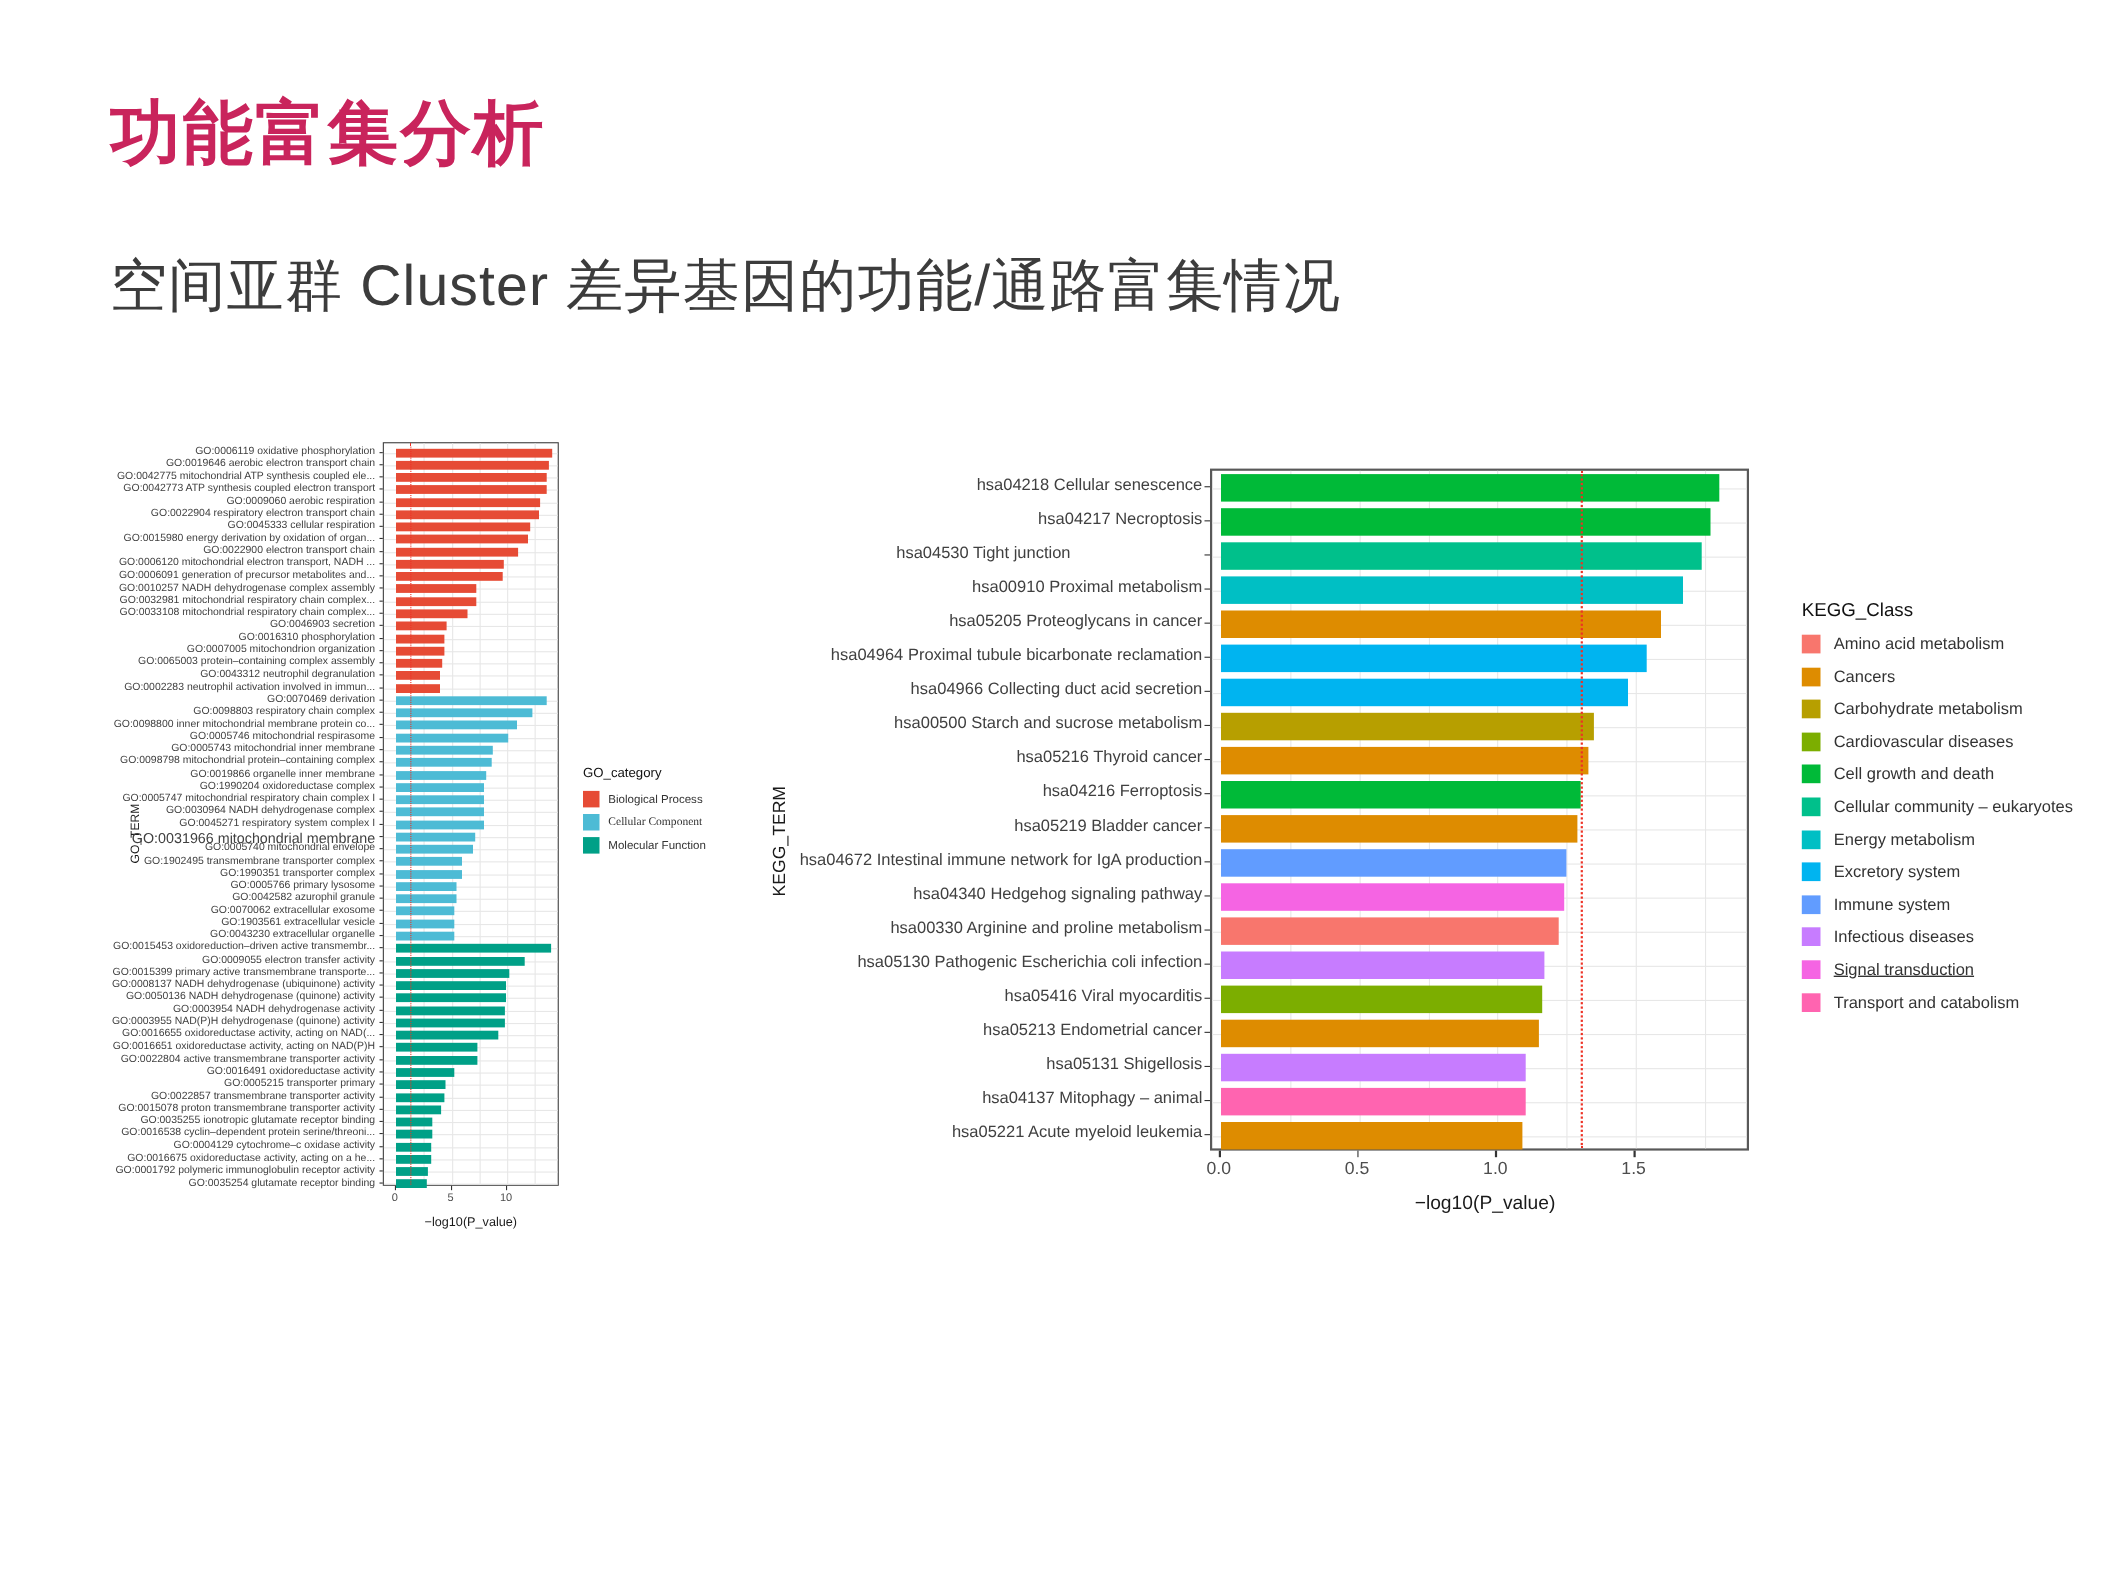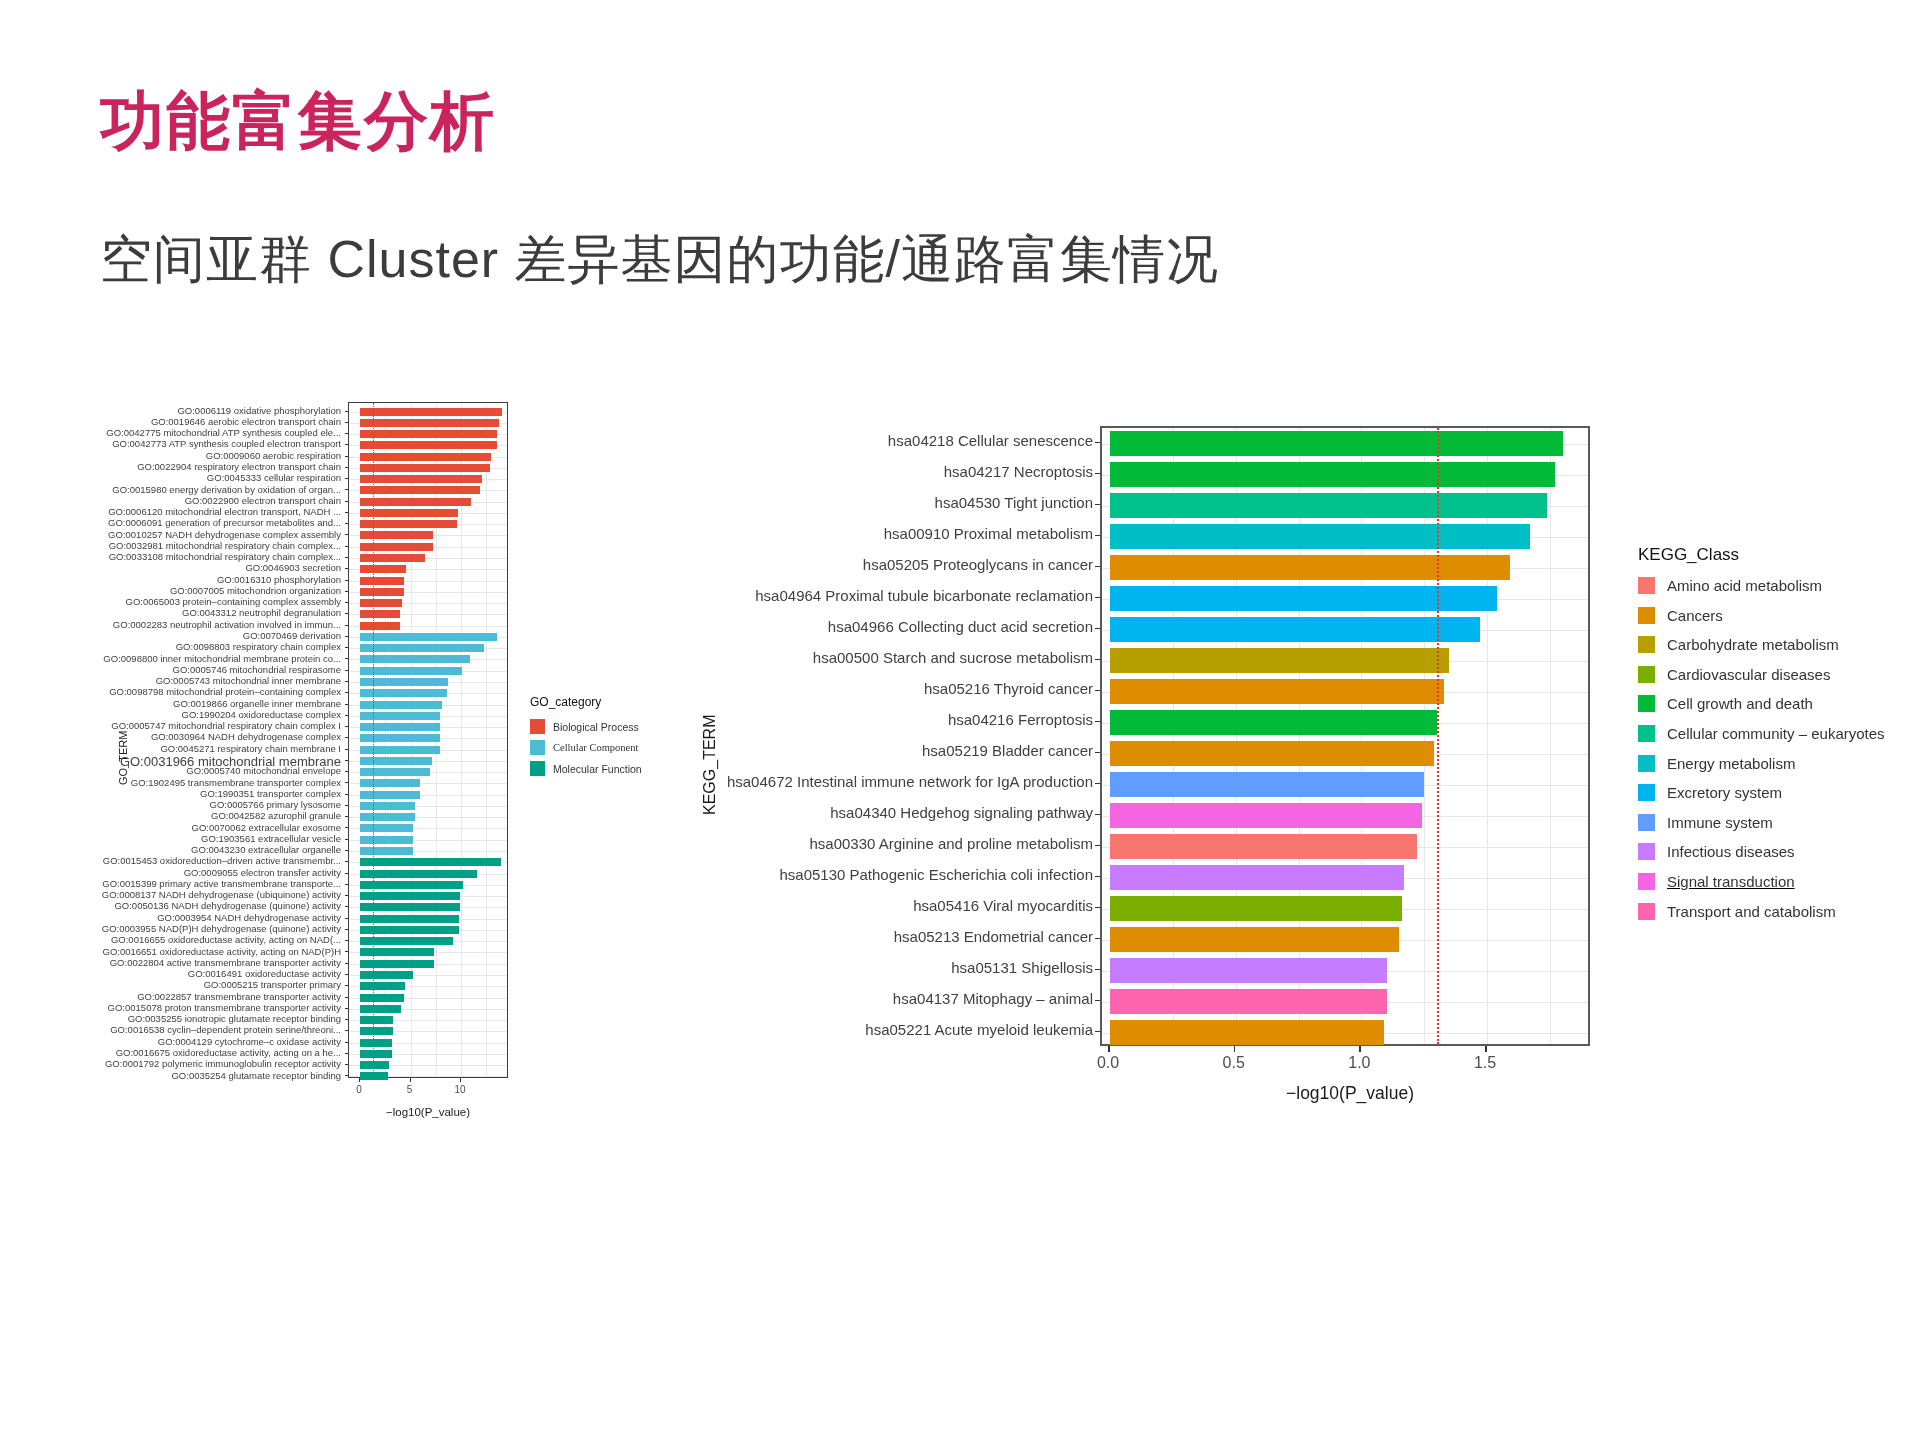--- a/index.html
+++ b/index.html
@@ -235,21 +235,21 @@
       <div class="term-label" style="left: 0px; width: 286px; top: 296.36px; font-size: 9.5px;">GO:0098798 mitochondrial protein–containing complex</div>
       <div class="row-tick" style="left: 290px; top: 302.25px; width: 3px; height: 1px;"></div>
       <div class="term-label" style="left: 0px; width: 286px; top: 307.63px; font-size: 9.5px;">GO:0019866 organelle inner membrane</div>
       <div class="row-tick" style="left: 290px; top: 313.52px; width: 3px; height: 1px;"></div>
       <div class="term-label" style="left: 0px; width: 286px; top: 318.9px; font-size: 9.5px;">GO:1990204 oxidoreductase complex</div>
       <div class="row-tick" style="left: 290px; top: 324.79px; width: 3px; height: 1px;"></div>
       <div class="term-label" style="left: 0px; width: 286px; top: 330.17px; font-size: 9.5px;">GO:0005747 mitochondrial respiratory chain complex I</div>
       <div class="row-tick" style="left: 290px; top: 336.06px; width: 3px; height: 1px;"></div>
       <div class="term-label" style="left: 0px; width: 286px; top: 341.44px; font-size: 9.5px;">GO:0030964 NADH dehydrogenase complex</div>
       <div class="row-tick" style="left: 290px; top: 347.33px; width: 3px; height: 1px;"></div>
-      <div class="term-label" style="left: 0px; width: 286px; top: 352.71px; font-size: 9.5px;">GO:0045271 respiratory chain membrane I</div>
+      <div class="term-label" style="left: 0px; width: 286px; top: 352.71px; font-size: 9.5px;">GO:0045271 respiratory system complex I</div>
       <div class="row-tick" style="left: 290px; top: 358.6px; width: 3px; height: 1px;"></div>
       <div class="term-label" style="left: 0px; width: 286px; top: 363.98px; font-size: 13px;">GO:0031966 mitochondrial membrane</div>
       <div class="row-tick" style="left: 290px; top: 369.87px; width: 3px; height: 1px;"></div>
       <div class="term-label" style="left: 0px; width: 286px; top: 375.25px; font-size: 9.5px;">GO:0005740 mitochondrial envelope</div>
       <div class="row-tick" style="left: 290px; top: 381.14px; width: 3px; height: 1px;"></div>
       <div class="term-label" style="left: 0px; width: 286px; top: 386.52px; font-size: 9.5px;">GO:1902495 transmembrane transporter complex</div>
       <div class="row-tick" style="left: 290px; top: 392.41px; width: 3px; height: 1px;"></div>
       <div class="term-label" style="left: 0px; width: 286px; top: 397.79px; font-size: 9.5px;">GO:1990351 transporter complex</div>
       <div class="row-tick" style="left: 290px; top: 403.68px; width: 3px; height: 1px;"></div>
       <div class="term-label" style="left: 0px; width: 286px; top: 409.06px; font-size: 9.5px;">GO:0005766 primary lysosome</div>
@@ -411,21 +411,21 @@
         </div>
         <div class="legend-item" style="left: 0px; top: 357.6px;">
           <div class="swatch" style="width: 17px; height: 17px; background: rgb(255, 100, 176); margin-right: 12px;"></div>
           <div class="legend-label" style="font-size: 15px;">Transport and catabolism</div>
         </div>
       </div>
   <div class="term-label" style="left: 0px; width: 398px; top: 17.2px; font-size: 15px;">hsa04218 Cellular senescence</div>
       <div class="row-tick" style="left: 400px; top: 26.5px; width: 5px; height: 1.5px;"></div>
       <div class="term-label" style="left: 0px; width: 398px; top: 48.2px; font-size: 15px;">hsa04217 Necroptosis</div>
       <div class="row-tick" style="left: 400px; top: 57.5px; width: 5px; height: 1.5px;"></div>
-      <div class="term-label" style="left: 0px; width: 398px; top: 79.2px; font-size: 15px;">hsa04530 Tight junction</div>
+      <div class="term-label" style="left: 0px; width: 398px; top: 79.2px; font-size: 15px; text-align: center;">hsa04530 Tight junction</div>
       <div class="row-tick" style="left: 400px; top: 88.5px; width: 5px; height: 1.5px;"></div>
       <div class="term-label" style="left: 0px; width: 398px; top: 110.2px; font-size: 15px;">hsa00910 Proximal metabolism</div>
       <div class="row-tick" style="left: 400px; top: 119.5px; width: 5px; height: 1.5px;"></div>
       <div class="term-label" style="left: 0px; width: 398px; top: 141.2px; font-size: 15px;">hsa05205 Proteoglycans in cancer</div>
       <div class="row-tick" style="left: 400px; top: 150.5px; width: 5px; height: 1.5px;"></div>
       <div class="term-label" style="left: 0px; width: 398px; top: 172.2px; font-size: 15px;">hsa04964 Proximal tubule bicarbonate reclamation</div>
       <div class="row-tick" style="left: 400px; top: 181.5px; width: 5px; height: 1.5px;"></div>
       <div class="term-label" style="left: 0px; width: 398px; top: 203.2px; font-size: 15px;">hsa04966 Collecting duct acid secretion</div>
       <div class="row-tick" style="left: 400px; top: 212.5px; width: 5px; height: 1.5px;"></div>
       <div class="term-label" style="left: 0px; width: 398px; top: 234.2px; font-size: 15px;">hsa00500 Starch and sucrose metabolism</div>

